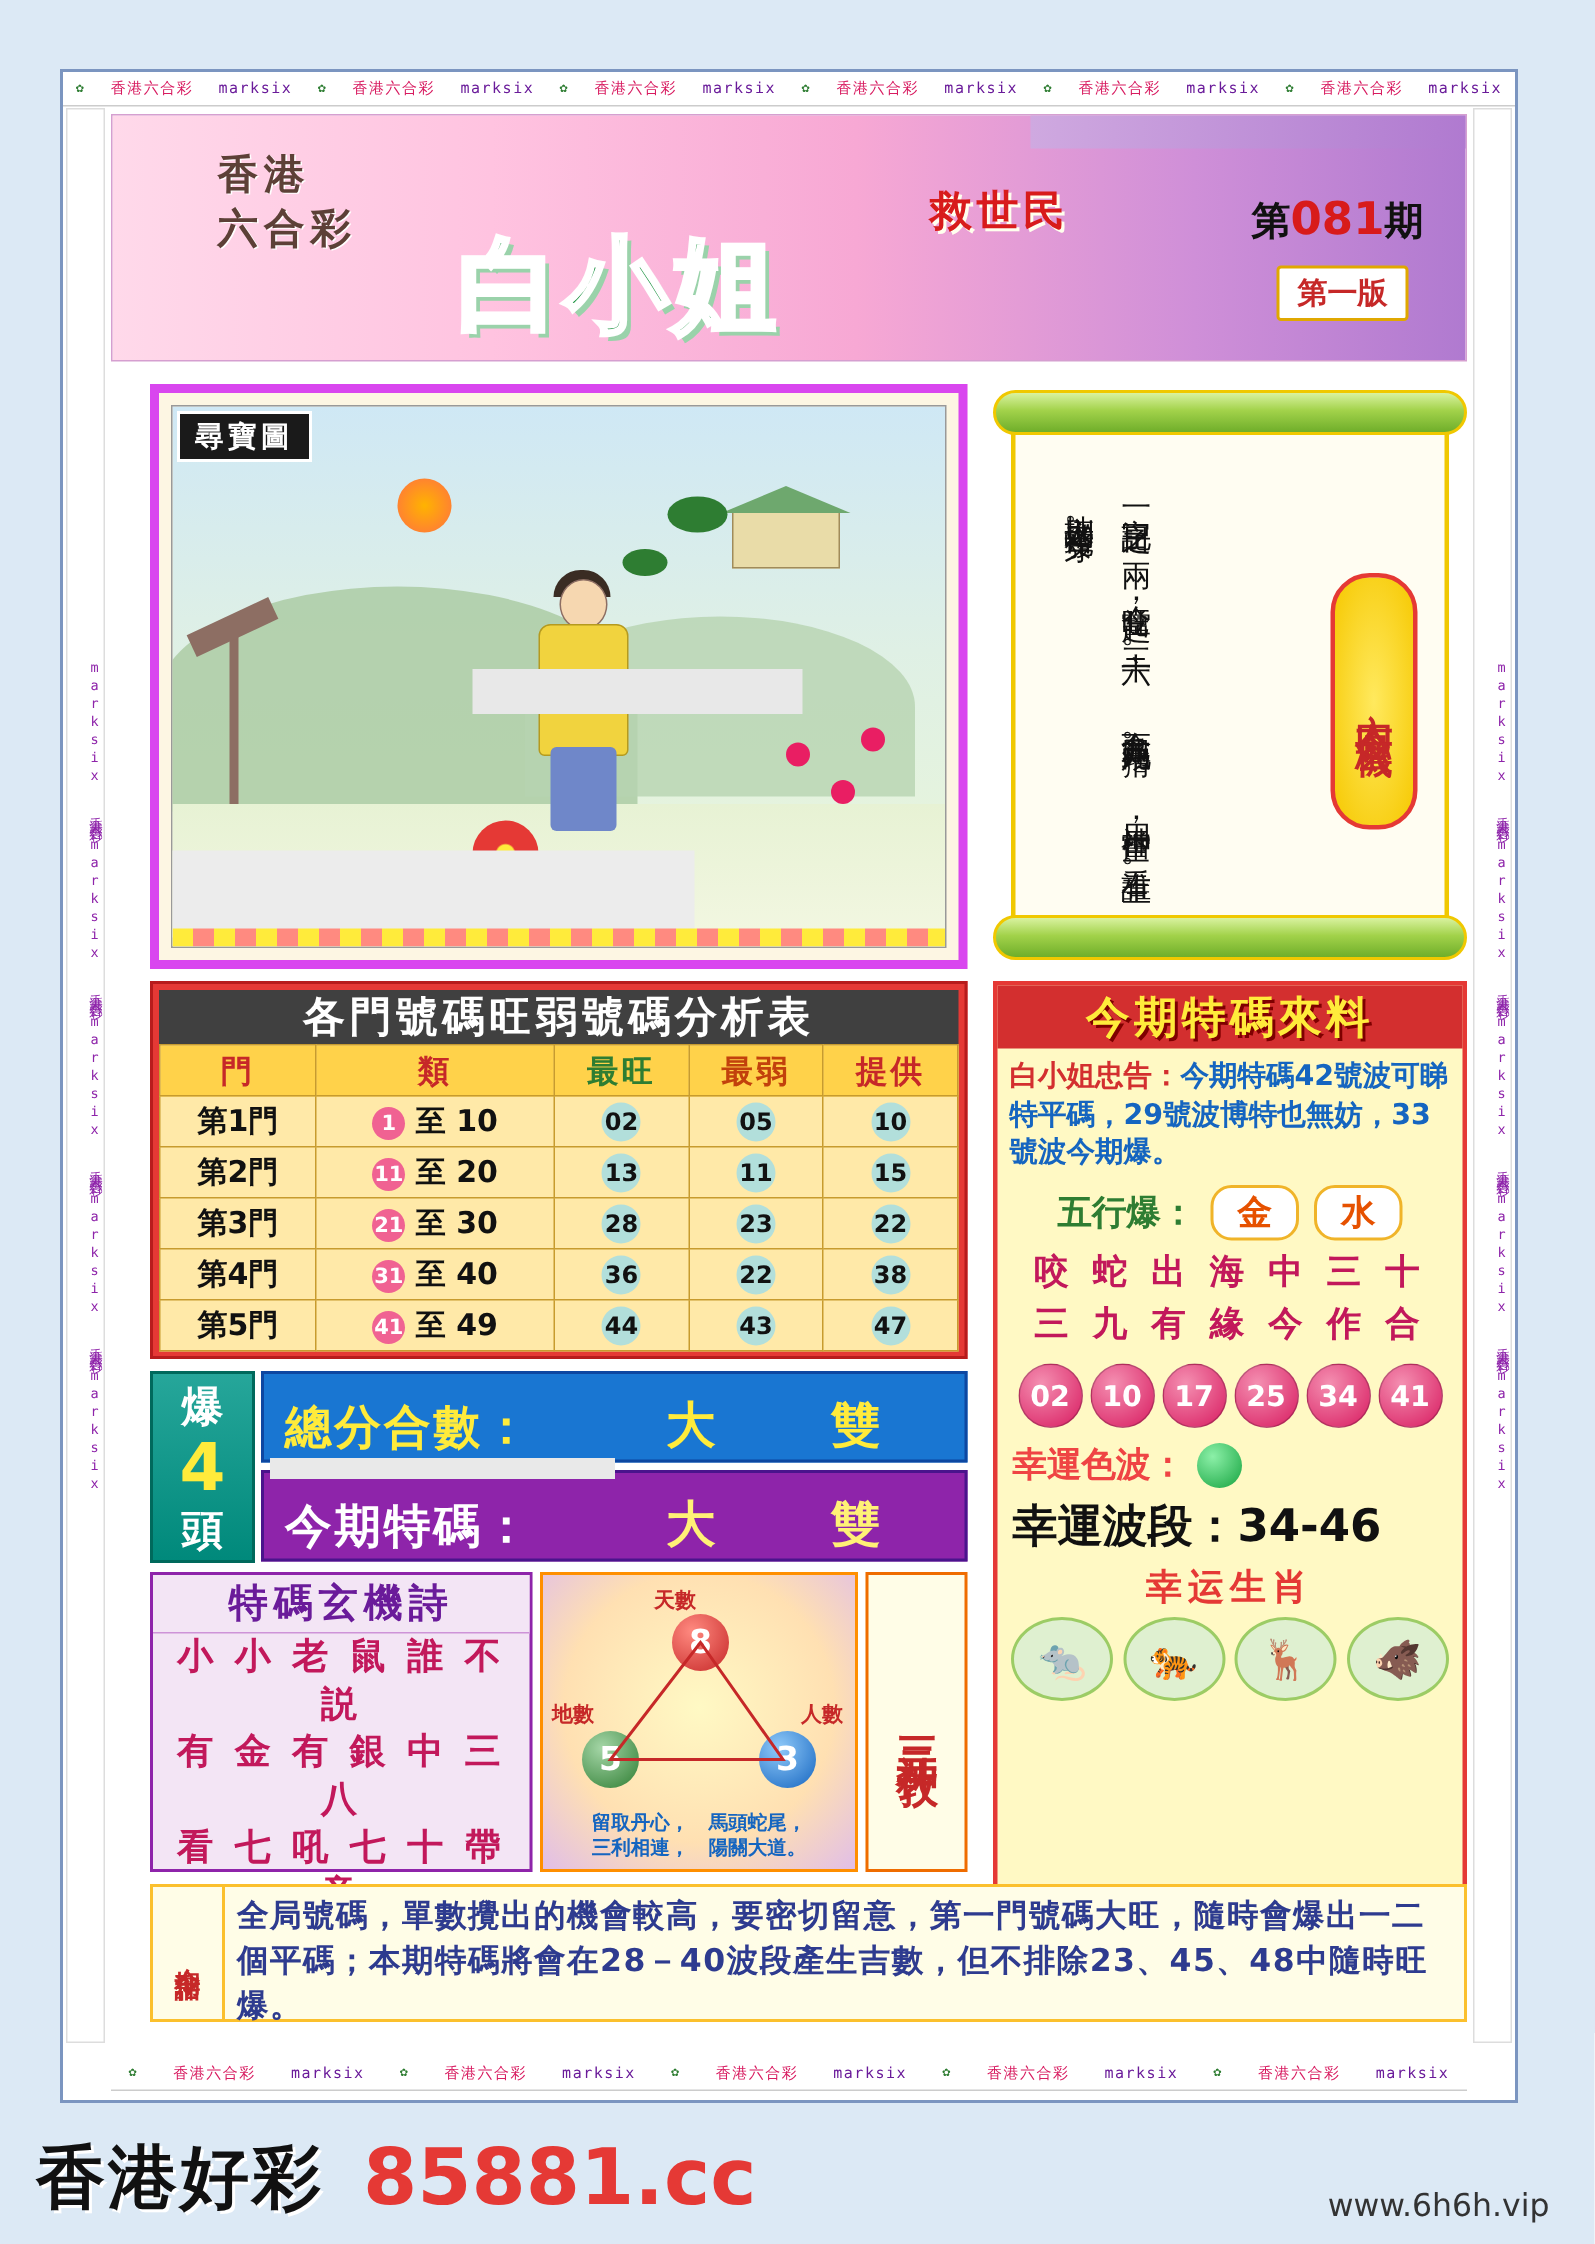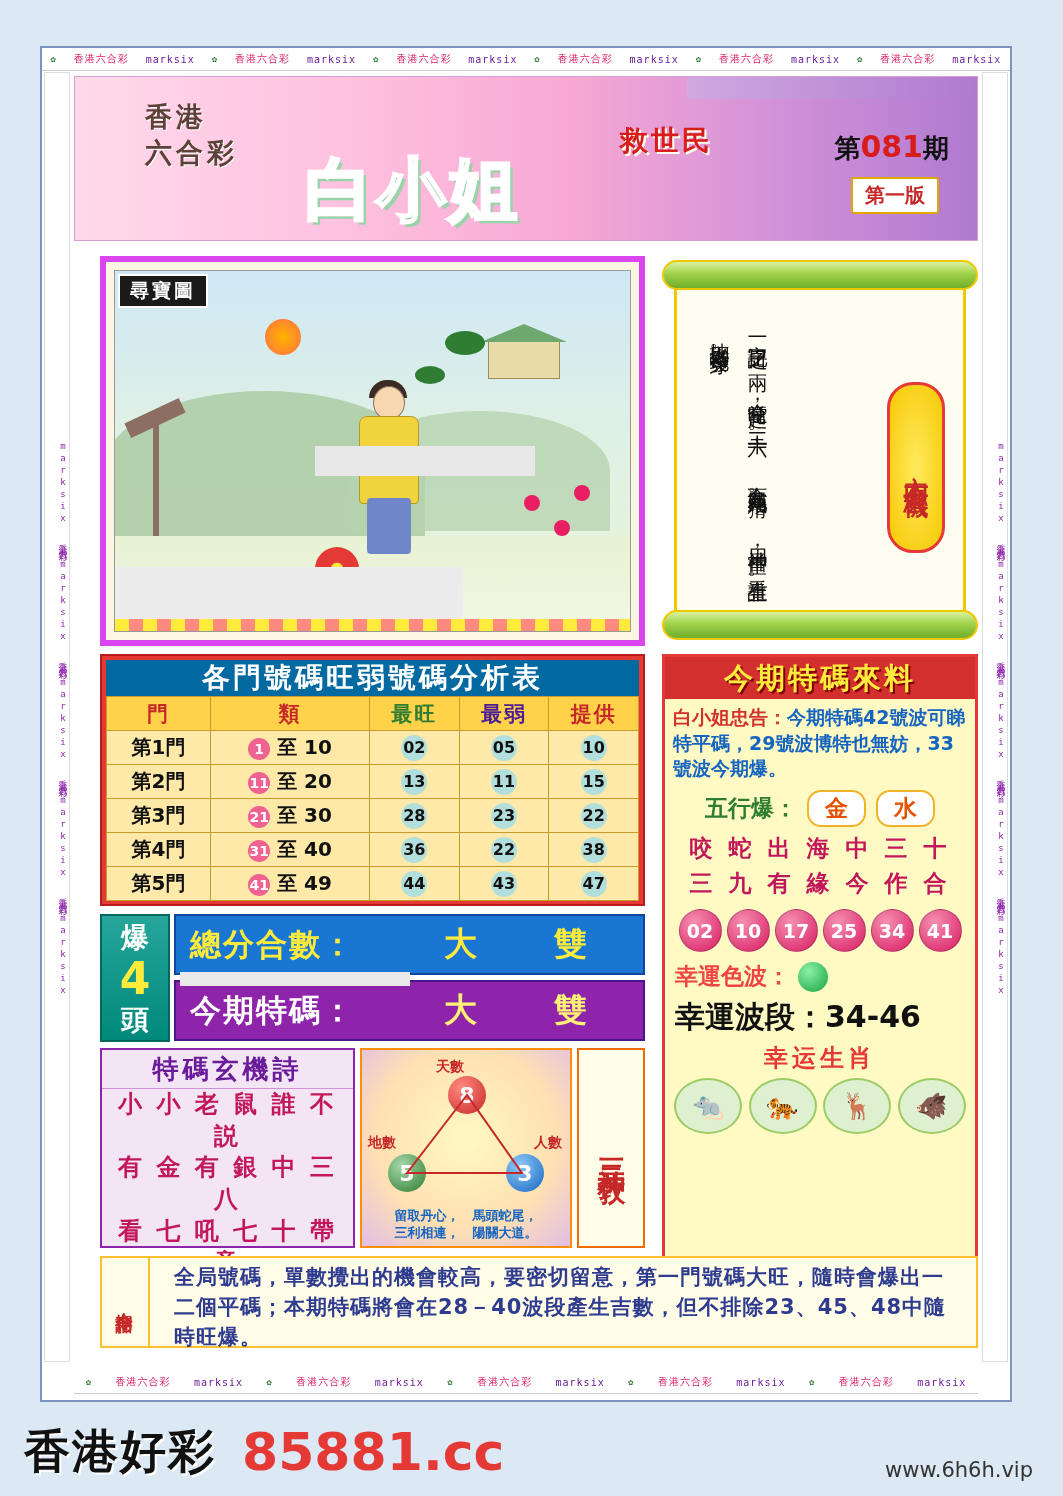--- a/index.html
+++ b/index.html
@@ -138,33 +138,33 @@
     writing-mode:vertical-rl;text-orientation:upright;
     color:#c62828;font-size:25px;font-weight:bold;
     display:flex;align-items:center;justify-content:center;letter-spacing:6px;
   }
   
   .tablebox{
     position:absolute;left:58px;top:606px;width:545px;height:252px;
     background:#e53935;border:2px solid #b71c1c;box-sizing:border-box;padding:4px;
   }
   .tbl-title{
-    height:36px;background:#0369a1;color:#fff;font-size:28px;font-weight:bold;
+    height:36px;background:#404040;color:#fff;font-size:28px;font-weight:bold;
     text-align:center;line-height:36px;letter-spacing:3px;
   }
   table.an{
     width:100%;border-collapse:collapse;background:#ffe9a8;
   }
   table.an th,table.an td{
     border:1px solid #c79b2e;text-align:center;font-size:20px;height:31px;color:#111;
     font-weight:bold;
   }
   table.an th{background:#ffd24a;color:#c62828;font-size:21px;letter-spacing:2px;}
   table.an th.w{color:#2e7d32;}
-  table.an th.b{color:#4c1d95;margin-left:12px;}
+  table.an th.b{color:#c2410c;margin-left:12px;}
   .ball-s{display:inline-block;width:22px;height:22px;line-height:22px;border-radius:50%;
       background:#f06292;color:#fff;font-size:14px;vertical-align:middle;}
   .ball-g{display:inline-block;width:26px;height:26px;line-height:26px;border-radius:50%;
       background:#b2dfdb;color:#111;font-size:16px;}
   
   .tipbox{
     position:absolute;left:620px;top:606px;width:316px;height:610px;
     background:#fff9c4;border:3px solid #e53935;box-sizing:border-box;
   }
   .tip-title{
@@ -209,21 +209,21 @@
   .bao{
     position:absolute;left:0;top:0;width:70px;height:128px;
     background:linear-gradient(180deg,#26a69a,#00897b);border:2px solid #00695c;
     color:#fff;font-size:28px;font-weight:bold;text-align:center;box-sizing:border-box;
     display:flex;flex-direction:column;align-items:center;justify-content:space-between;padding:3px 0;
   }
   .bao .num{font-size:44px;color:#ffeb3b;line-height:1;}
   .rowbox{
     position:absolute;left:74px;width:471px;height:61px;
     background:#1976d2;border:2px solid #0d47a1;box-sizing:border-box;
-    display:flex;align-items:center;
+    display:flex;align-items:flex-end;
   }
   .rowbox.r1{top:0;}
   .rowbox.r2{top:66px;background:#8e24aa;border-color:#4a148c;}
   .rowbox .lbl{color:#ffeb3b;font-size:31px;font-weight:bold;padding-left:14px;letter-spacing:2px;flex:1;}
   .rowbox .val{color:#ffeb3b;font-size:33px;font-weight:bold;padding-right:34px;letter-spacing:22px;}
   .rowbox.r2 .lbl{color:#fff;}
   .rowbox.r2 .val{color:#fff176;}
   .censor3{position:absolute;left:80px;top:58px;width:230px;height:14px;background:#e9e9e9;}
   
   .poembox{
@@ -255,21 +255,21 @@
   .comment{
     position:absolute;left:58px;top:1208px;width:878px;height:92px;
     background:#fffde7;border:2px solid #fbc02d;box-sizing:border-box;display:flex;
   }
   .comment .tag{
     width:46px;background:#fffde7;border-right:2px solid #fbc02d;color:#c62828;
     font-size:17px;font-weight:bold;display:flex;align-items:center;justify-content:center;
     writing-mode:vertical-rl;text-orientation:upright;letter-spacing:2px;
   }
   .comment .body{
-    flex:1;padding:5px 24px;font-size:21px;line-height:1.42;color:#2e3b8f;font-weight:bold;
+    flex:1;padding:5px 8px;font-size:21px;line-height:1.42;color:#2e3b8f;font-weight:bold;
     letter-spacing:1px;
   }
   
   .bstrip{position:absolute;left:32px;bottom:6px;width:904px;}
   .wm{
     position:absolute;left:24px;bottom:4px;width:1015px;height:80px;
     display:flex;align-items:center;
   }
   .wm .cn{font-size:46px;font-weight:bold;color:#111;text-shadow:2px 2px 0 #fff;letter-spacing:2px;}
   .wm .url{font-size:52px;font-weight:bold;color:#e53935;margin-left:26px;font-family:"DejaVu Sans",sans-serif;}

